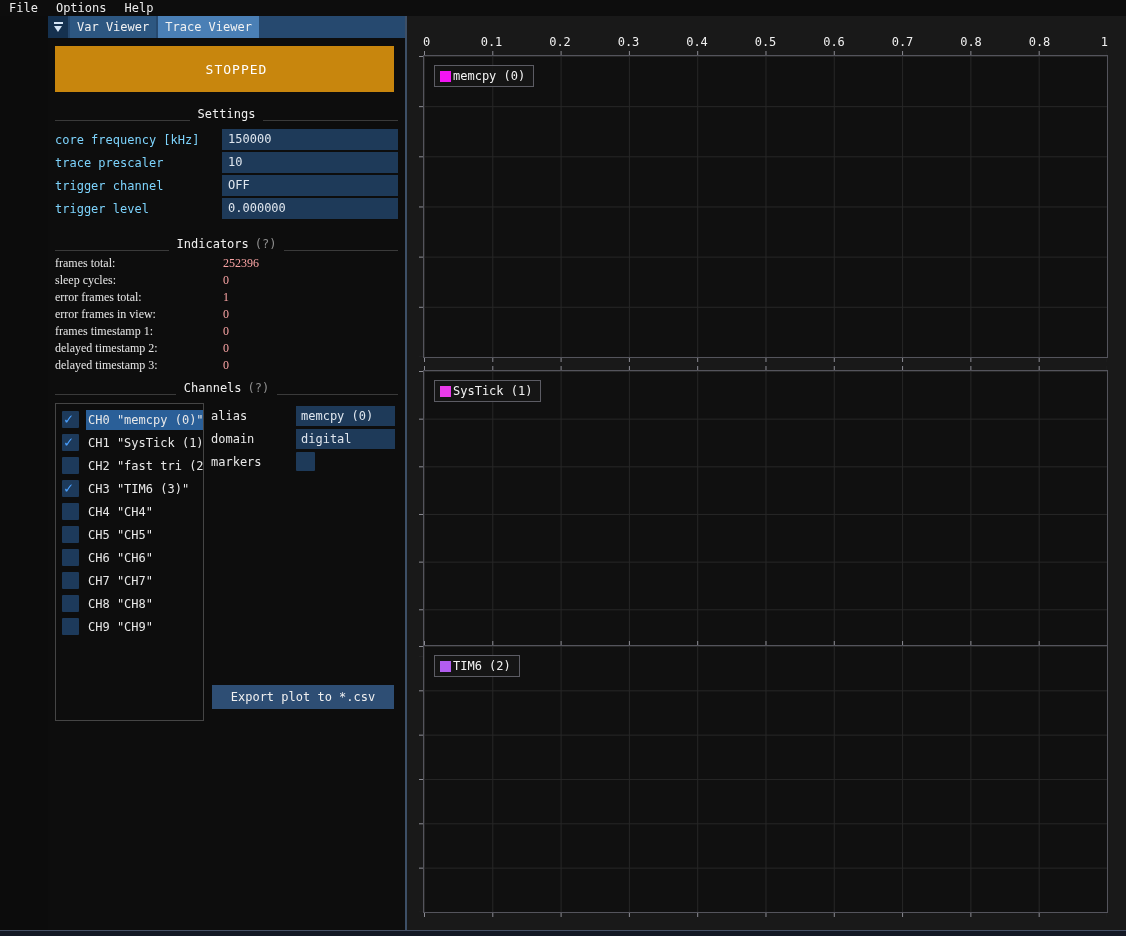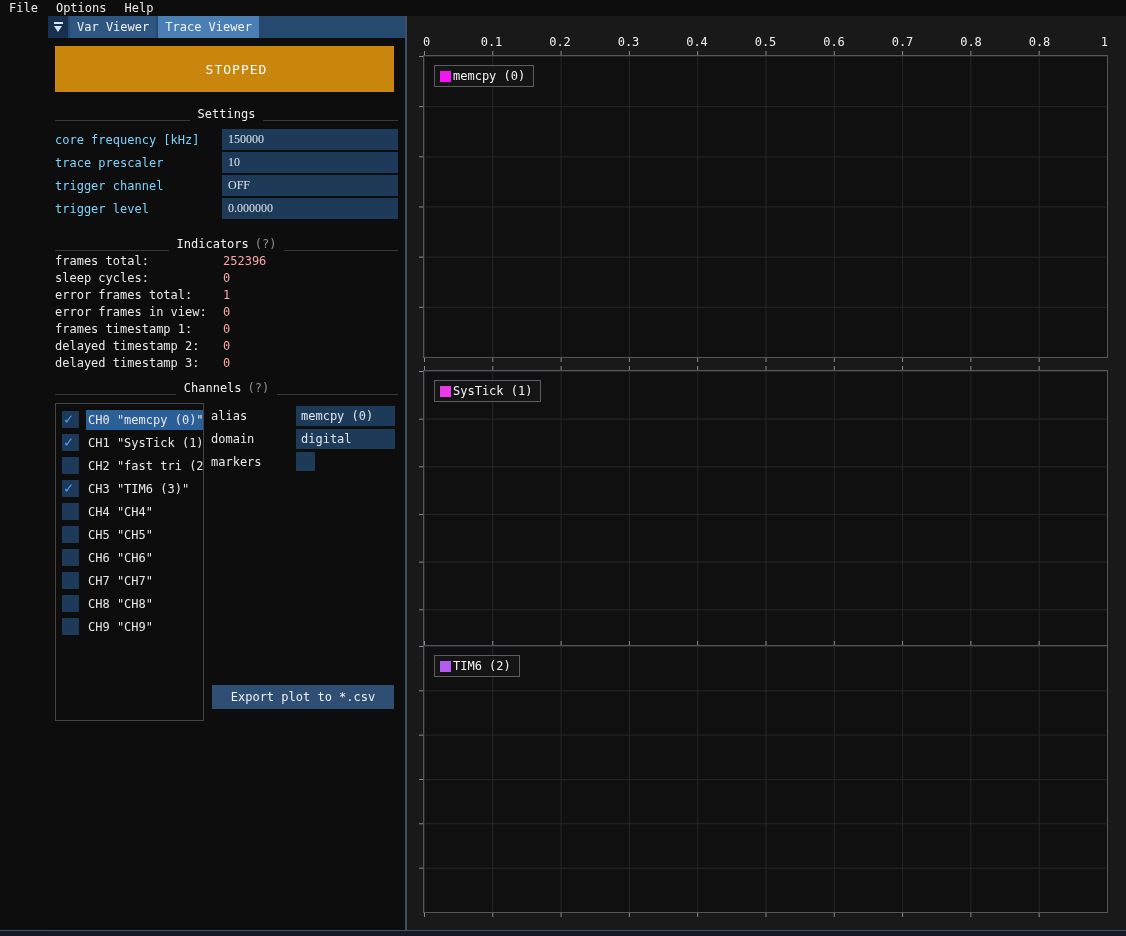--- a/index.html
+++ b/index.html
@@ -37,24 +37,24 @@
   .sec-header .txt { padding:0 8px; color:#f0f0f0; white-space:nowrap; }
   .sec-header .help { color:#8f8f8f; margin-left:6px; }
   .hdr-settings { margin-top:15px; }
   .hdr-indicators { margin-top:17px; }
   .hdr-channels { margin-top:8px; }
 
   .form-rows { margin-top:7px; }
   .form-row { display:flex; align-items:center; height:23px; }
   .f-label { width:168px; color:#7dd3fc; }
   .f-input { width:177px; height:21px; background:#1e3a59; color:#dfe6ee; line-height:21px;
-      padding-left:6px; overflow:hidden; white-space:nowrap;font-family:Liberation Serif, serif; }
+      padding-left:6px; overflow:hidden; white-space:nowrap; }
 
   .ind-rows { margin-top:3px; }
-  .ind-row { display:flex; height:17px; align-items:flex-start; }
+  .ind-row { display:flex; height:17px; align-items:flex-end;font-family:Liberation Serif, serif; }
   .i-label { width:168px; }
   .i-value { color:#fca5a5; }
 
   .channels-body { margin-top:8px; display:flex; height:318px; }
   .ch-listbox { width:149px; border:1px solid #454545; background:#0d0d0d; overflow:hidden; padding-top:4px; }
   .ch-row { display:flex; align-items:center; height:23px; padding-left:6px; }
   .checkbox { width:17px; height:17px; background:#1d3a5b; flex:none; position:relative; border-radius:1px; }
   .checkbox.checked::after { content:"✓"; position:absolute; left:2px; top:-1px;
       color:#4aa0ff; font-size:15px; font-weight:bold; }
   .ch-label { flex:1; margin-left:7px; padding:3px 2px; white-space:nowrap; overflow:hidden; }

